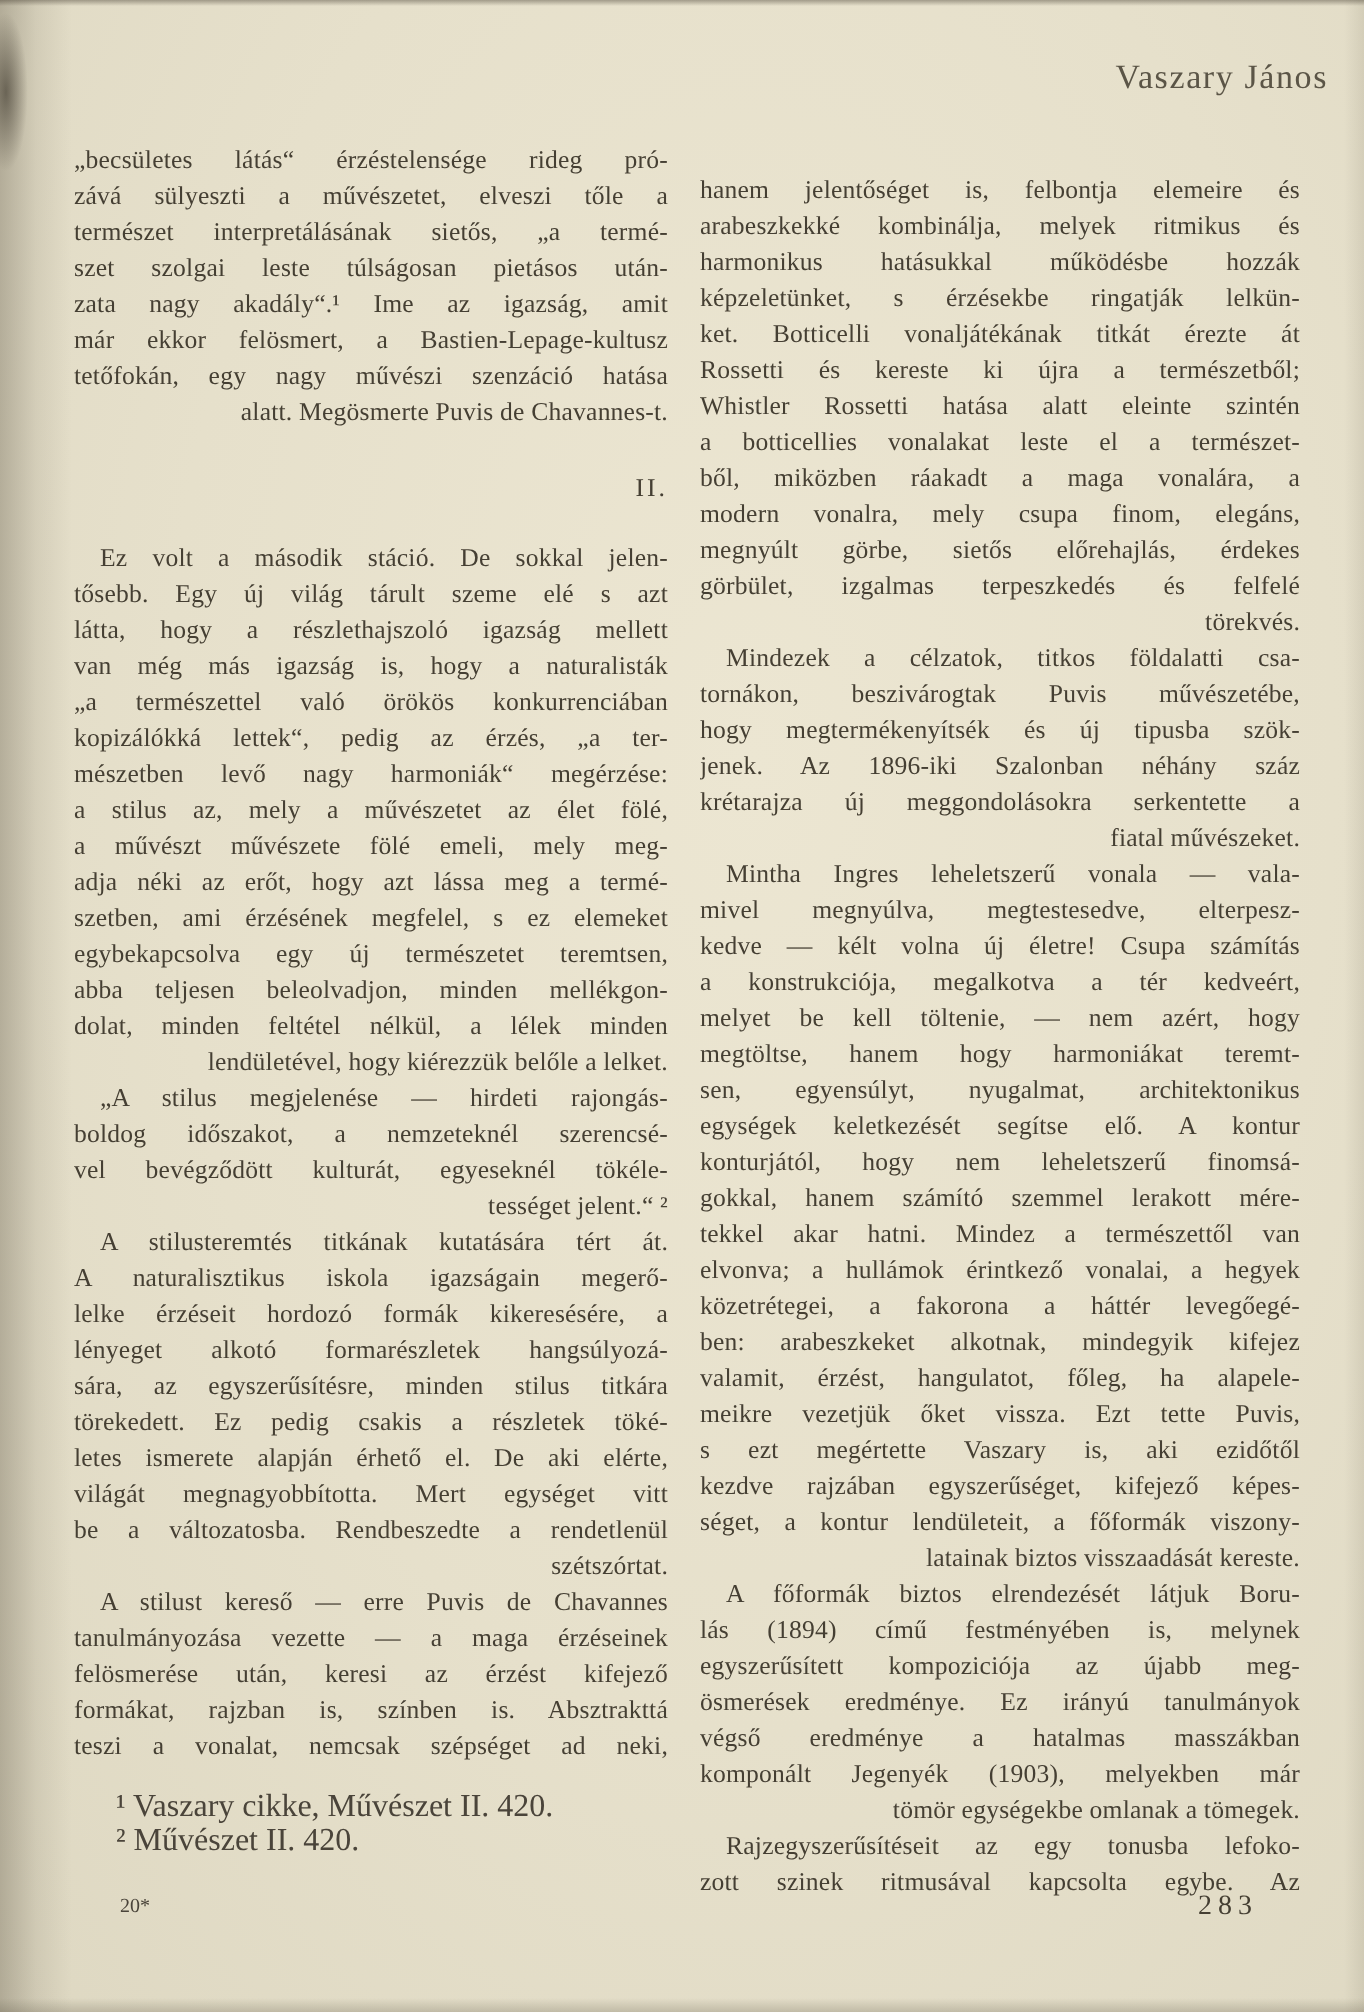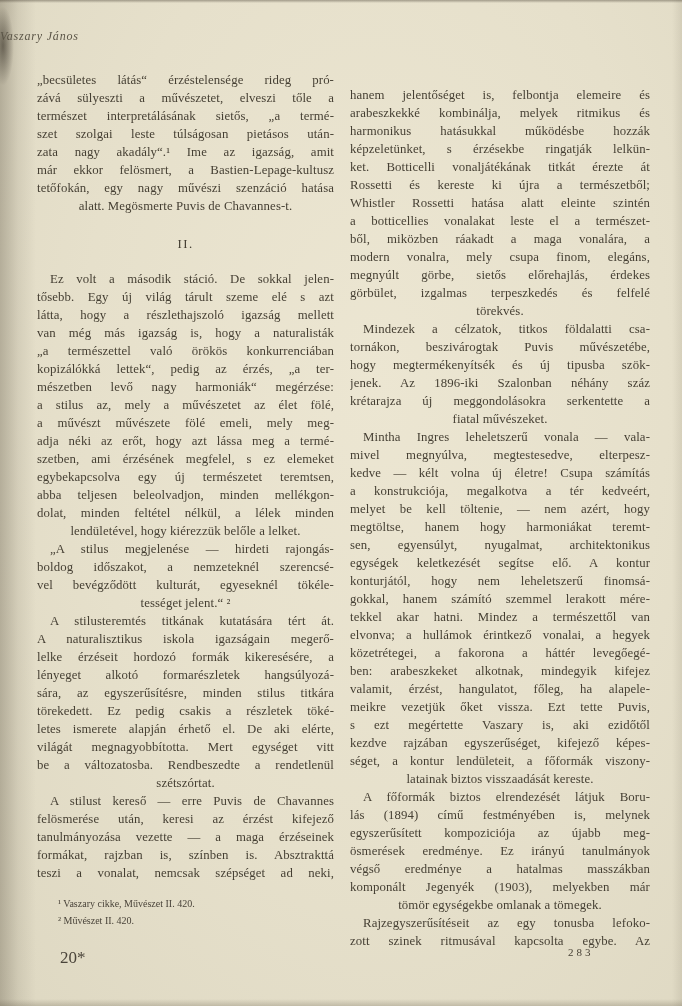--- a/index.html
+++ b/index.html
@@ -18,45 +18,45 @@
   .edge-top   { position:absolute; top:0; left:0; right:0; height:3px;
     background:linear-gradient(to bottom, rgba(58,50,38,0.40), rgba(58,50,38,0)); }
   .edge-bottom{ position:absolute; bottom:0; left:0; right:0; height:7px;
     background:linear-gradient(to top, rgba(72,64,48,0.22), rgba(72,64,48,0)); }
   .edge-right { position:absolute; right:0; top:0; bottom:0; width:10px;
     background:linear-gradient(to left, rgba(72,64,48,0.10), rgba(72,64,48,0)); }
   .corner-smudge { position:absolute; left:-8px; top:6px; width:22px; height:80px;
     background:radial-gradient(ellipse, rgba(42,36,26,0.55), rgba(42,36,26,0) 70%); }
 
   .header {
-    position:absolute; top:29px; left:0; width:664px; text-align:left;
-    font-style:italic; font-size:12px; letter-spacing:0.8px; color:#5b5547;
+    position:absolute; top:29px; left:0; width:664px; text-align:right;
+    font-size:17px; letter-spacing:0.8px; color:#5b5547;
   }
 
   .col { position:absolute; top:71px; width:297px; color:#453f33; }
   .col.left  { left:37px; }
   .col.right { left:350px; width:300px; }
 
   .line {
     height:18px; line-height:18px; font-size:12.8px; letter-spacing:0.1px;
     overflow:hidden; text-align:justify;
   }
   .line::after { content:""; display:inline-block; width:100%; height:0; }
-  .line.nj { text-align:center; }
+  .line.nj { text-align:right; }
   .line.nj::after { content:none; }
   .line.ind { text-indent:13px; }
 
   .block.heading { margin:20px 0 17px 0; }
-  .block.heading .line { text-align:center; letter-spacing:1.5px; }
+  .block.heading .line { letter-spacing:1.5px; }
 
   .footnotes { margin-top:14px; padding-left:21px; }
-  .footnotes .fn { font-size:10px; line-height:16.5px; height:17px; color:#4a443a; overflow:hidden;font-family:Liberation Serif, serif; }
+  .footnotes .fn { font-size:16px; line-height:16.5px; height:17px; color:#4a443a; overflow:hidden;font-family:Liberation Serif, serif; }
 
-  .signature { position:absolute; left:60px; top:948px; font-size:17px; color:#4a443a; }
-  .pagenum   { position:absolute; left:568px; top:946px; font-size:11px; letter-spacing:3px; color:#453f33; }
+  .signature { position:absolute; left:60px; top:948px; font-size:10px; color:#4a443a; }
+  .pagenum   { position:absolute; left:599px; top:946px; font-size:14px; letter-spacing:3px; color:#453f33; }
 </style>
 </head>
 <body style="background: rgb(230, 224, 203);">
 
 <div class="page">
   <div class="edge-left"></div>
   <div class="edge-top"></div>
   <div class="edge-bottom"></div>
   <div class="edge-right"></div>
   <div class="corner-smudge"></div>
@@ -107,22 +107,22 @@
         <div class="line">lényeget alkotó formarészletek hangsúlyozá-</div>
         <div class="line">sára, az egyszerűsítésre, minden stilus titkára</div>
         <div class="line">törekedett. Ez pedig csakis a részletek töké-</div>
         <div class="line">letes ismerete alapján érhető el. De aki elérte,</div>
         <div class="line">világát megnagyobbította. Mert egységet vitt</div>
         <div class="line">be a változatosba. Rendbeszedte a rendetlenül</div>
         <div class="line nj">szétszórtat.</div>
       </div>
       <div class="block paragraph">
         <div class="line ind">A stilust kereső — erre Puvis de Chavannes</div>
+        <div class="line">tanulmányozása vezette — a maga érzéseinek</div>
         <div class="line">felösmerése után, keresi az érzést kifejező</div>
-        <div class="line">tanulmányozása vezette — a maga érzéseinek</div>
         <div class="line">formákat, rajzban is, színben is. Absztrakttá</div>
         <div class="line">teszi a vonalat, nemcsak szépséget ad neki,</div>
       </div>
       <div class="footnotes">
         <div class="fn">¹ Vaszary cikke, Művészet II. 420.</div>
         <div class="fn">² Művészet II. 420.</div>
       </div>
     </div>
   <div class="col right" style="color: rgb(69, 63, 51); margin-top: 15px;">
       <div class="block paragraph">

